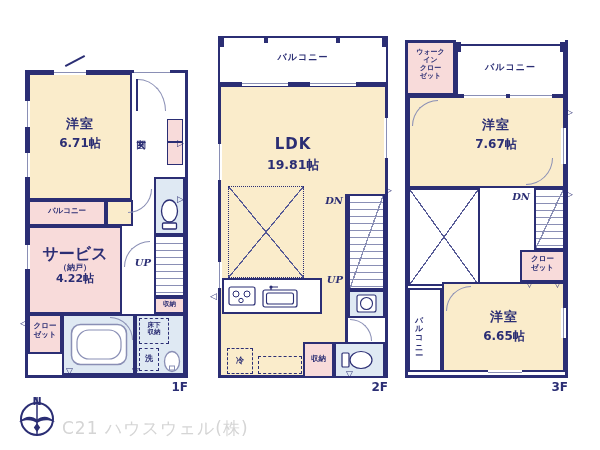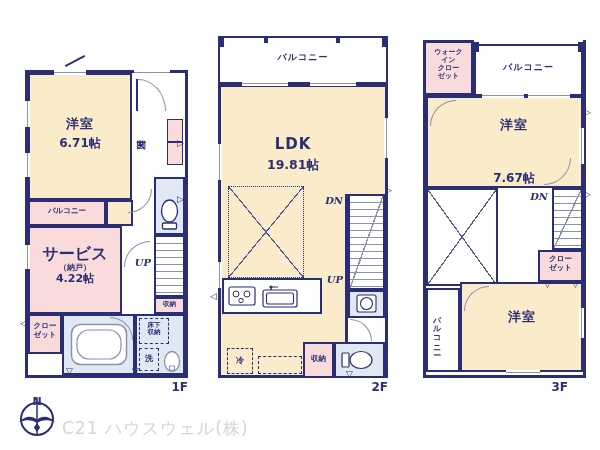--- a/index.html
+++ b/index.html
@@ -188,54 +188,55 @@
     <div class="winh" style="left:92px;top:45px;width:46px;height:5px;"></div>
     <div class="winv" style="left:-1px;top:108px;width:5px;height:36px;"></div>
     <div class="winv" style="left:-1px;top:226px;width:5px;height:26px;"></div>
     <div class="winv" style="left:166px;top:82px;width:5px;height:40px;"></div>
     <span class="tri" style="left:128px;top:334px;">▽</span>
     <span class="tri" style="left:167px;top:150px;">▷</span>
     <span class="tri" style="left:-8px;top:256px;">◁</span>
   </div>
   <div class="floor-label" style="left:356px;top:380px;width:32px;">2F</div>
 
-  <div class="plan" style="left:423px;top:40px;width:163px;height:338px;border:3px solid var(--wall);border-top:none;">
+  <div class="plan" style="left:405px;top:40px;width:163px;height:338px;border:3px solid var(--wall);border-top:none;">
 
     <div class="room pink" style="left:-3px;top:0;width:51px;height:56px;border-width:3px;"></div>
     <div class="lbl small" style="left:-3px;top:8px;width:51px;font-size:7px;">
       <div>ウォーク</div>
       <div>イン</div>
       <div>クロー</div>
       <div>ゼット</div>
     </div>
 
     <div class="room white" style="left:48px;top:4px;width:109px;height:52px;"></div>
     <div class="lbl" style="left:48px;top:22px;width:109px;font-size:9px;font-weight:bold;letter-spacing:1px;">バルコニー</div>
     <div class="post" style="left:48px;top:2px;width:5px;height:10px;"></div>
     <div class="post" style="left:152px;top:2px;width:5px;height:10px;"></div>
 
     <div class="room cream" style="left:0;top:56px;width:157px;height:92px;"></div>
     <div class="lbl name" style="left:38px;top:78px;width:100px;">洋室</div>
-    <div class="lbl size" style="left:38px;top:98px;width:100px;margin-top:34px;">7.67帖</div>
+    <div class="lbl size" style="left:38px;top:98px;width:100px;">7.67帖</div>
     <div class="arc arc-tl" style="left:4px;top:60px;width:26px;height:26px;"></div>
     <div class="arc arc-br" style="left:118px;top:118px;width:27px;height:27px;"></div>
 
     <div class="room white xbox" style="left:0;top:148px;width:72px;height:98px;"></div>
 
     <div class="room stairs diag" style="left:126px;top:148px;width:31px;height:62px;"></div>
     <div class="stair-lbl" style="left:94px;top:151px;width:28px;">DN</div>
 
     <div class="room pink" style="left:112px;top:210px;width:45px;height:32px;"></div>
     <div class="lbl small" style="left:112px;top:215px;width:45px;">
       <div>クロー</div>
       <div>ゼット</div>
     </div>
 
     <div class="room cream" style="left:34px;top:242px;width:123px;height:90px;"></div>
     <div class="lbl name" style="left:46px;top:270px;width:100px;">洋室</div>
+    <div class="lbl size" style="left:46px;top:290px;width:100px;">6.65帖</div>
     <div class="arc arc-tl" style="left:38px;top:246px;width:25px;height:25px;"></div>
 
     <div class="room white" style="left:0;top:248px;width:34px;height:84px;"></div>
     <div class="lbl vtext" style="left:6px;top:256px;height:70px;font-size:8px;font-weight:bold;">バルコニー</div>
 
     <div class="winh" style="left:56px;top:53px;width:42px;height:5px;"></div>
     <div class="winh" style="left:102px;top:53px;width:42px;height:5px;"></div>
     <div class="winv" style="left:153px;top:88px;width:5px;height:36px;"></div>
     <div class="winv" style="left:153px;top:268px;width:5px;height:30px;"></div>
     <div class="winh" style="left:80px;top:330px;width:34px;height:5px;"></div>

